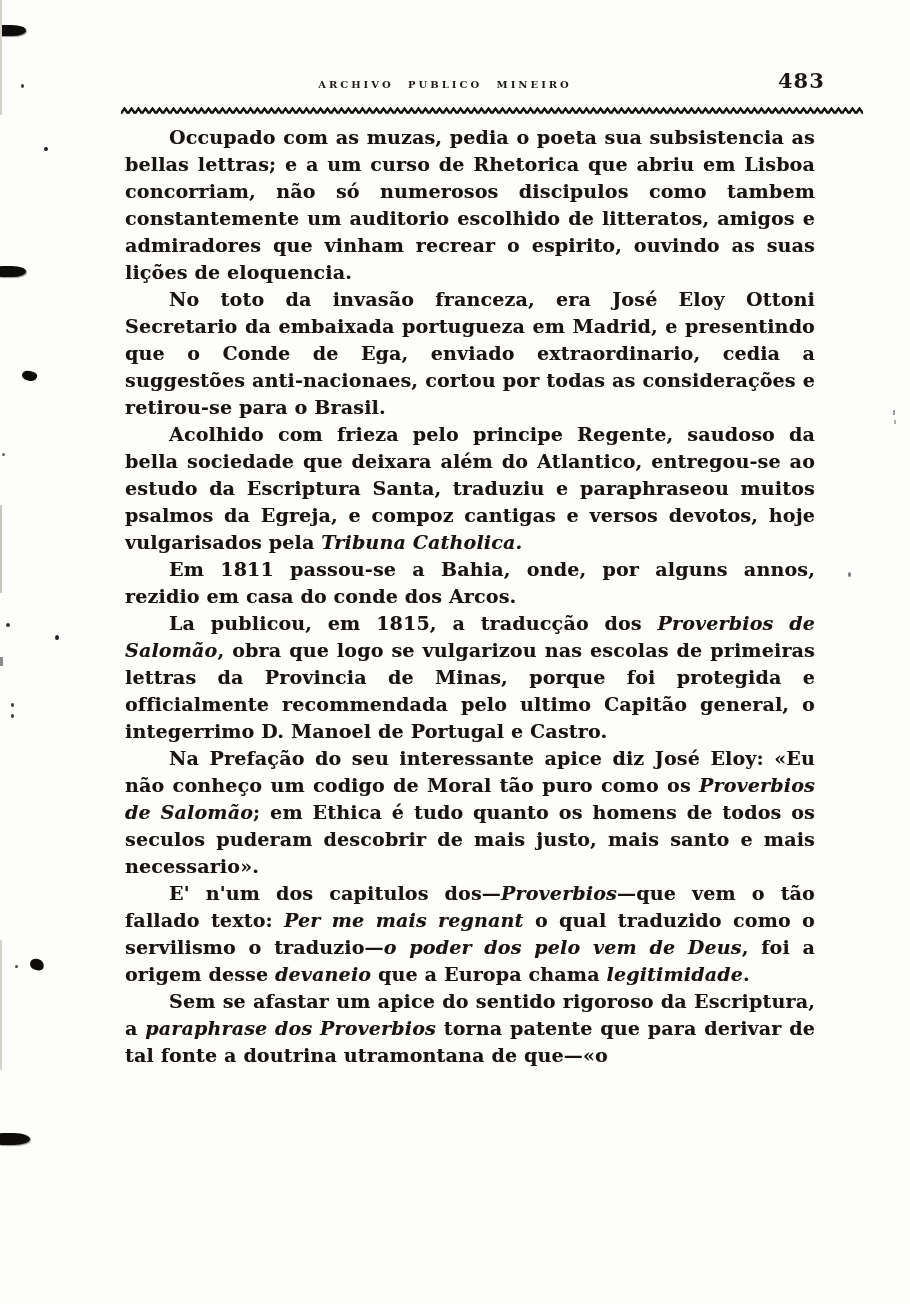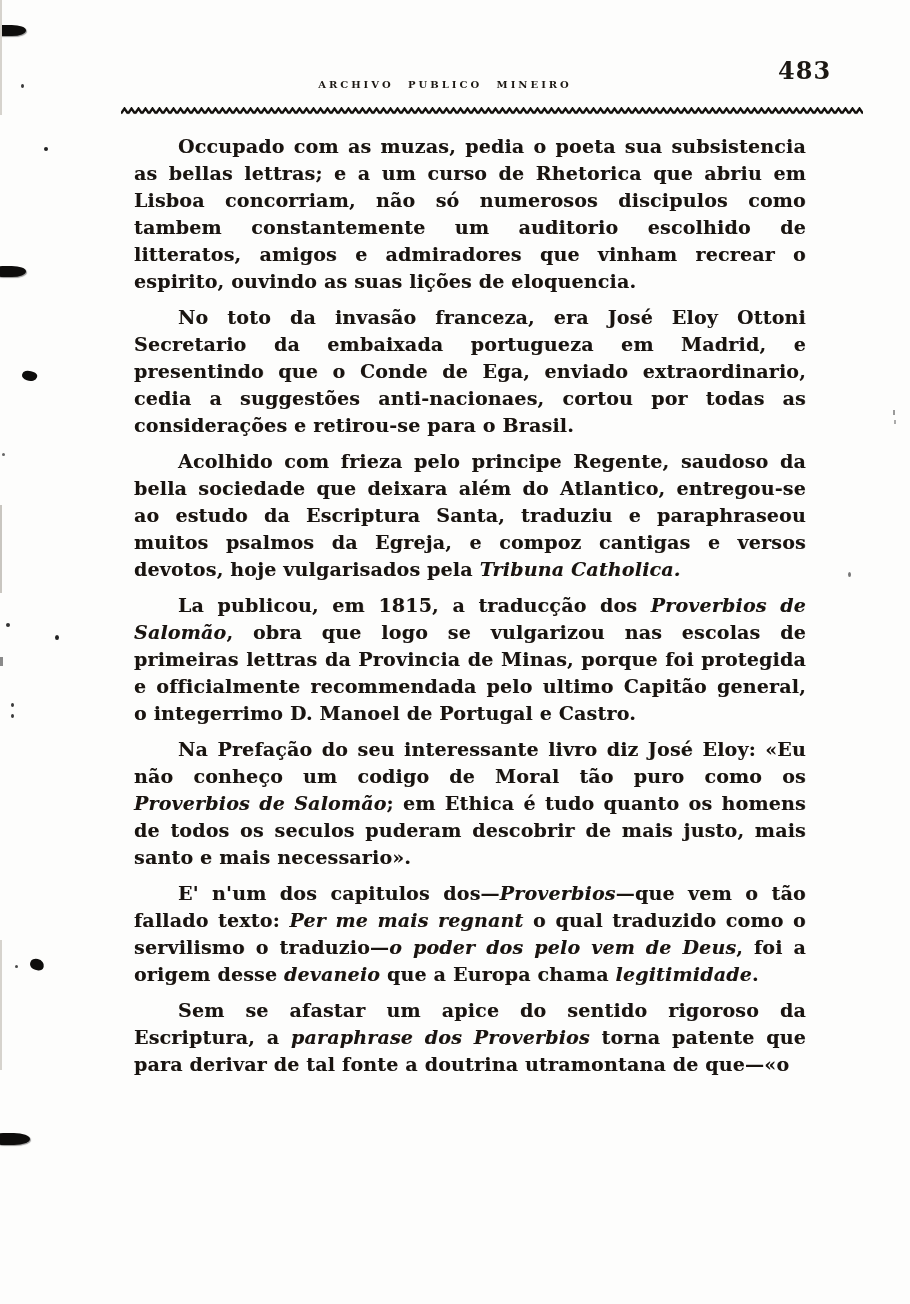--- a/index.html
+++ b/index.html
@@ -20,22 +20,22 @@
     top: 79px; left: 0; width: 890px;
     text-align: center;
     font-size: 10px;
     font-weight: bold;
     letter-spacing: 3px;
     word-spacing: 8px;
     color: #1c1813;
   }
   .page-number {
     position: absolute;
-    top: 56px; left: 778px;
-    font-size: 24px;
+    top: 68px; left: 778px;
+    font-size: 21px;
     font-weight: bold;
     letter-spacing: 1px;
     color: #1c1813;
     text-align: right;
   }
   .header-rule {
     position: absolute;
     top: 100px; left: 121px;
     width: 742px; height: 8px;
   }
@@ -46,21 +46,21 @@
     height: 1180px;
     overflow: hidden;
     color: #191410;
     font-size: 19px;
     line-height: 27px;
     font-weight: bold;
     text-align: justify;
     letter-spacing: 0.2px;
     text-shadow: 0.3px 0.3px 0 rgba(25, 18, 12, 0.35);
   }
-  .body-text p { margin: 9px; text-indent: 44px; }
+  .body-text p { margin: 0; text-indent: 44px; }
   .body-text em { font-style: italic; }
 
   
   .ink { position: absolute; background: #0e0d0c; }
   .smear {
     height: 11px;
     border-radius: 40% 90% 90% 40% / 50% 95% 95% 50%;
     box-shadow: 1px 1px 1px rgba(0,0,0,0.4);
   }
   .dot { border-radius: 50%; }
@@ -82,22 +82,23 @@
         </pattern>
       </defs>
       <rect width="742" height="8" fill="url(#zz)"></rect>
     </svg>
   </div>
 
   <div class="body-text">
       <p><span>Occupado com as muzas, pedia o poeta sua subsistencia as bellas lettras; e a um curso de Rhetorica que abriu em Lisboa concorriam, não só numerosos discipulos como tambem constantemente um auditorio escolhido de litteratos, amigos e admiradores que vinham recrear o espirito, ouvindo as suas lições de eloquencia.</span></p>
       <p><span>No toto da invasão franceza, era José Eloy Ottoni Secretario da embaixada portugueza em Madrid, e presentindo que o Conde de Ega, enviado extraordinario, cedia a suggestões anti-nacionaes, cortou por todas as considerações e retirou-se para o Brasil.</span></p>
       <p><span>Acolhido com frieza pelo principe Regente, saudoso da bella sociedade que deixara além do Atlantico, entregou-se ao estudo da Escriptura Santa, traduziu e paraphraseou muitos psalmos da Egreja, e compoz cantigas e versos devotos, hoje vulgarisados pela </span><em>Tribuna Catholica.</em></p>
+      <p><span>Em 1811 passou-se a Bahia, onde, por alguns annos, rezidio em casa do conde dos Arcos.</span></p>
       <p><span>La publicou, em 1815, a traducção dos </span><em>Proverbios de Salomão</em><span>, obra que logo se vulgarizou nas escolas de primeiras lettras da Provincia de Minas, porque foi protegida e officialmente recommendada pelo ultimo Capitão general, o integerrimo D. Manoel de Portugal e Castro.</span></p>
-      <p><span>Na Prefação do seu interessante livro diz José Eloy: «Eu não conheço um codigo de Moral tão puro como os </span><em>Proverbios de Salomão</em><span>; em Ethica é tudo quanto os homens de todos os seculos puderam descobrir de mais justo, mais santo e mais necessario».</span></p>
+      <p><span>Na Prefação do seu interessante apice diz José Eloy: «Eu não conheço um codigo de Moral tão puro como os </span><em>Proverbios de Salomão</em><span>; em Ethica é tudo quanto os homens de todos os seculos puderam descobrir de mais justo, mais santo e mais necessario».</span></p>
       <p><span>E' n'um dos capitulos dos—</span><em>Proverbios</em><span>—que vem o tão fallado texto: </span><em>Per me mais regnant</em><span> o qual traduzido como o servilismo o traduzio—</span><em>o poder dos pelo vem de Deus</em><span>, foi a origem desse </span><em>devaneio</em><span> que a Europa chama </span><em>legitimidade</em><span>.</span></p>
       <p><span>Sem se afastar um apice do sentido rigoroso da Escriptura, a </span><em>paraphrase dos Proverbios</em><span> torna patente que para derivar de tal fonte a doutrina utramontana de que—«o </span></p>
     </div>
 
   <div class="ink smear" style="left:-4px; top:25px; width:30px;"></div>
   <div class="ink dot" style="left:21px; top:84px; width:3px; height:4px; background:#3a3a3a;"></div>
   <div class="ink dot" style="left:44px; top:147px; width:4px; height:4px; background:#222;"></div>
   <div class="ink smear" style="left:-4px; top:266px; width:30px;"></div>
   <div class="ink" style="left:22px; top:371px; width:15px; height:10px; border-radius:60% 40% 70% 50%; transform:rotate(18deg);"></div>
   <div class="ink dot" style="left:2px; top:453px; width:3px; height:3px; background:#666;"></div>

